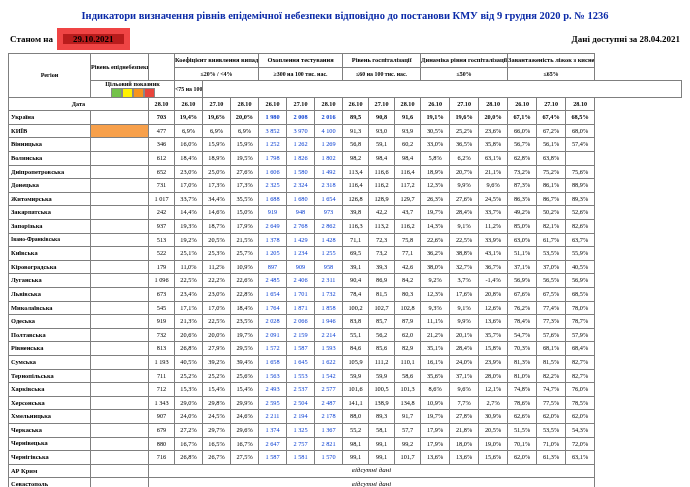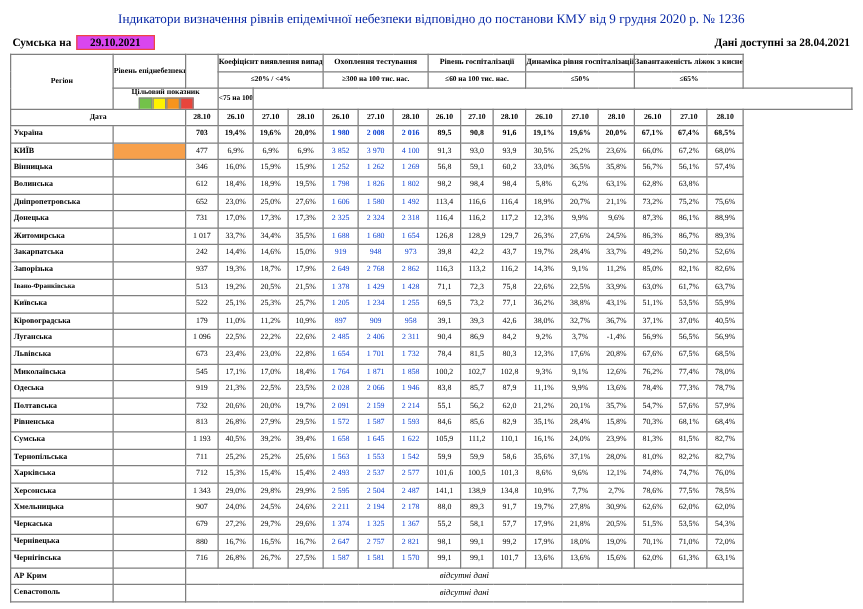--- a/index.html
+++ b/index.html
@@ -6,41 +6,41 @@
   body{
     width:690px;height:487px;
     background:#ffffff;
     font-family:"Liberation Serif", serif;
     color:#000;
     overflow:hidden;
   }
   .wrap{padding:6px 8px 0 8px;box-sizing:border-box;}
   .title{
     text-align:center;
-    font-weight:normal;
+    font-weight:bold;
     font-size:10.5px;
     color:#0a2aa8;
     line-height:12px;
     margin:4px 0 6px 0;
   }
   .subrow{
     display:flex;
     justify-content:space-between;
     align-items:center;
     font-size:9px;
     font-weight:bold;
     margin-bottom:3px;
     padding:0 2px;
   }
   .subrow .left{display:flex;align-items:center;gap:4px;}
   .datebox{
-    border:1px solid #ef4444;
+    border:6px solid #ef4444;
     padding:0px 10px;
     font-weight:bold;
-    background:#d946ef;
+    background:#b91c1c;
     font-size:9px;
   }
   table{
     border-collapse:collapse;
     width:674px;
     table-layout:fixed;
     font-size:6.2px;
   }
   th,td{
     border:1px solid #7f7f7f;
@@ -77,21 +77,21 @@
   .hdr-sub{font-size:5.9px;font-weight:bold;}
   .date-hdr td,.date-hdr th{font-weight:bold;background:#fff;}
 </style>
 </head>
 <body>
 
 <div class="wrap">
   <div class="title">Індикатори визначення рівнів епідемічної небезпеки відповідно до постанови КМУ від 9 грудня 2020 р. № 1236</div>
   <div class="subrow">
     <div class="left">
-      <span>Сумська на</span>
+      <span>Станом на</span>
       <span class="datebox">29.10.2021</span>
     </div>
     <div>Дані доступні за 28.04.2021</div>
   </div>
 
   <table>
     <colgroup>
       <col style="width:82px">
       <col style="width:58px">
       <col style="width:26px">

